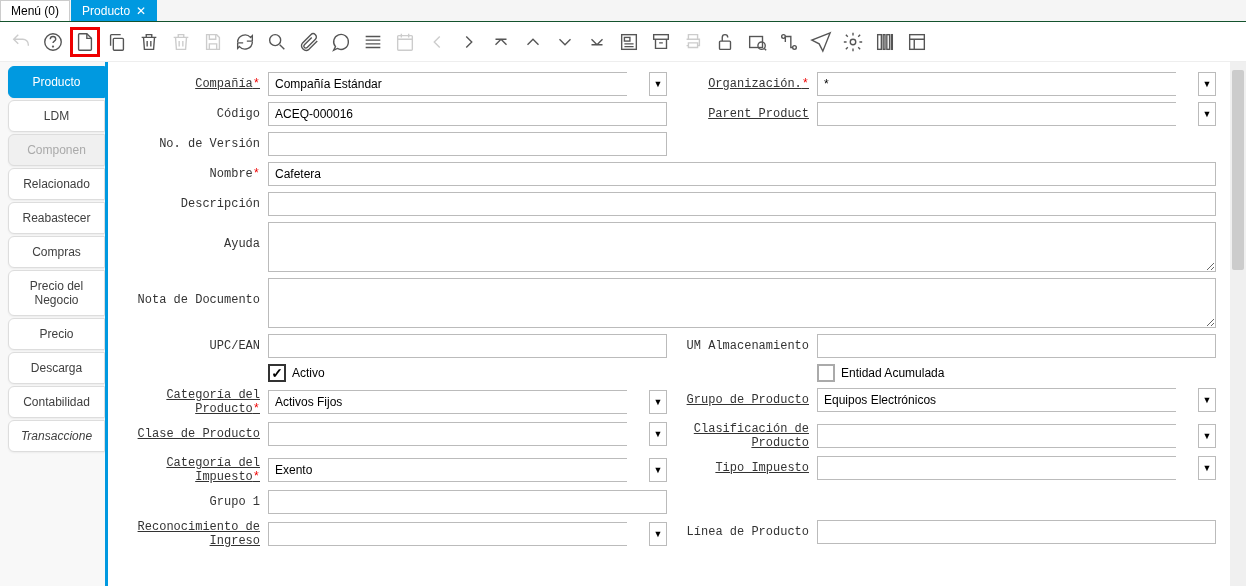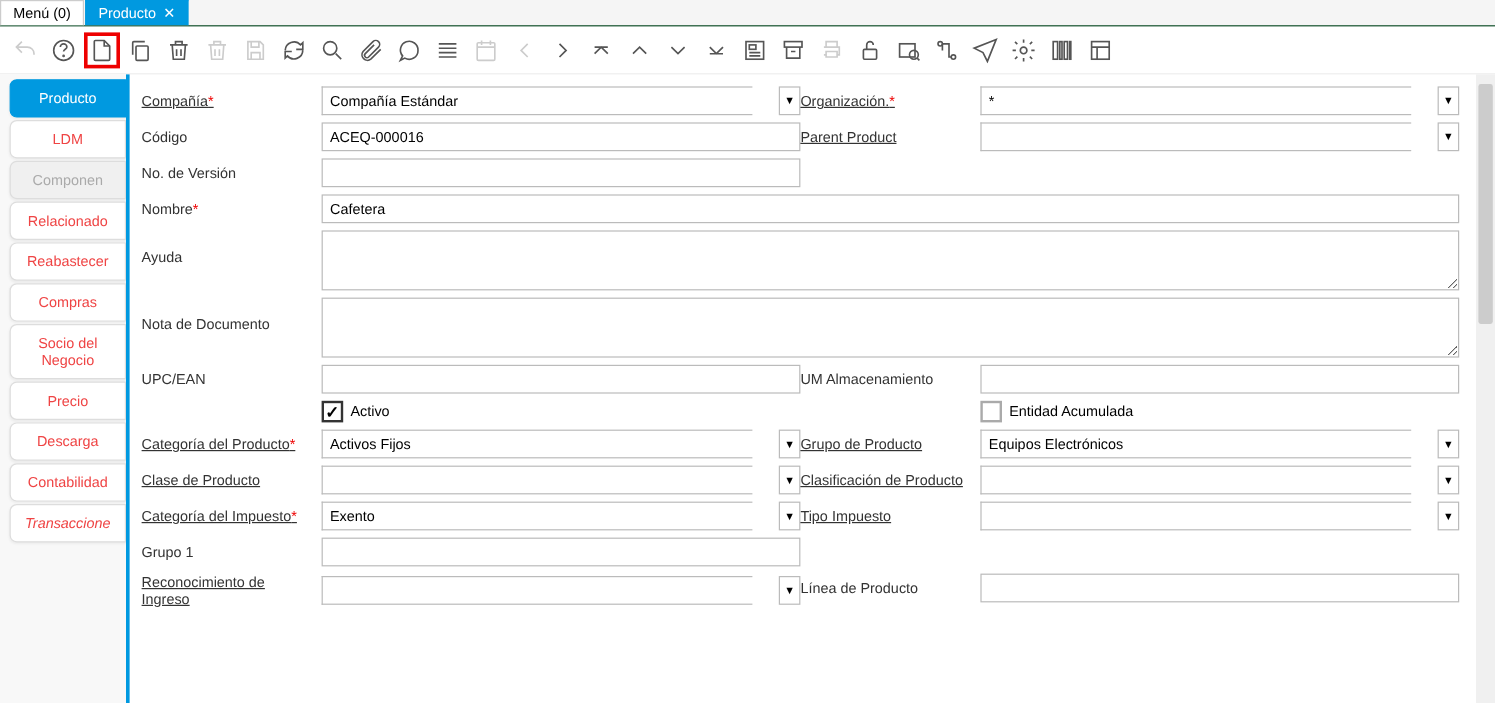--- a/index.html
+++ b/index.html
@@ -76,21 +76,21 @@
   padding-left: 8px;
 }
 .side-item {
   padding: 8px 6px;
   border: 1px solid #ddd;
   border-radius: 6px 0 0 6px;
   margin-bottom: 2px;
   background: #fff;
   text-align: center;
   font-size: 12px;
-  color: #ef4444;
+  color: #404040;
   cursor: pointer;
   box-shadow: 0 1px 2px rgba(0,0,0,0.05);
 }
 .side-item.active {
   background: #0099e0;
   color: #fff;
   border-color: #0099e0;
 }
 .side-item.disabled {
   color: #aaa;
@@ -109,23 +109,25 @@
   margin-bottom: 6px;
   align-items: flex-start;
 }
 .form-col {
   display: flex;
   flex: 1;
   align-items: center;
 }
 .form-label {
   width: 150px;
+  text-align: right;
   padding-right: 8px;
   font-size: 12px;
   color: #333;
+  font-family: Liberation Mono, monospace;
 }
 .form-label.link { text-decoration: underline; }
 .req { color: #e00; }
 .form-input, .form-select, .form-textarea {
   flex: 1;
   border: 1px solid #bbb;
   padding: 4px 6px;
   font-size: 12px;
   font-family: inherit;
   background: #fff;
@@ -364,21 +366,21 @@
 </div>
 
 <div class="main">
   <div class="sidebar">
     <div class="side-item active">Producto</div>
     <div class="side-item">LDM</div>
     <div class="side-item disabled">Componen</div>
     <div class="side-item">Relacionado</div>
     <div class="side-item">Reabastecer</div>
     <div class="side-item">Compras</div>
-    <div class="side-item">Socio del Negocio</div>
+    <div class="side-item">Precio del Negocio</div>
     <div class="side-item">Precio</div>
     <div class="side-item">Descarga</div>
     <div class="side-item">Contabilidad</div>
     <div class="side-item italic">Transaccione</div>
   </div>
 
   <div class="content">
 
     <div class="form-row">
       <div class="form-col">
@@ -419,20 +421,26 @@
       <div class="form-col"></div>
     </div>
 
     <div class="form-row full-row">
       <div class="form-col">
         <div class="form-label"><span>Nombre</span><span class="req">*</span></div>
         <input class="form-input" value="Cafetera" style="">
       </div>
     </div>
 
+    <div class="form-row full-row">
+      <div class="form-col">
+        <div class="form-label">Descripción</div>
+        <input class="form-input" value="" style="">
+      </div>
+    </div>
 
     <div class="form-row full-row">
       <div class="form-col" style="align-items:flex-start;">
         <div class="form-label" style="padding-top:15px;">Ayuda</div>
         <textarea class="form-textarea" style=""></textarea>
       </div>
     </div>
 
     <div class="form-row full-row">
       <div class="form-col" style="align-items:flex-start;">

